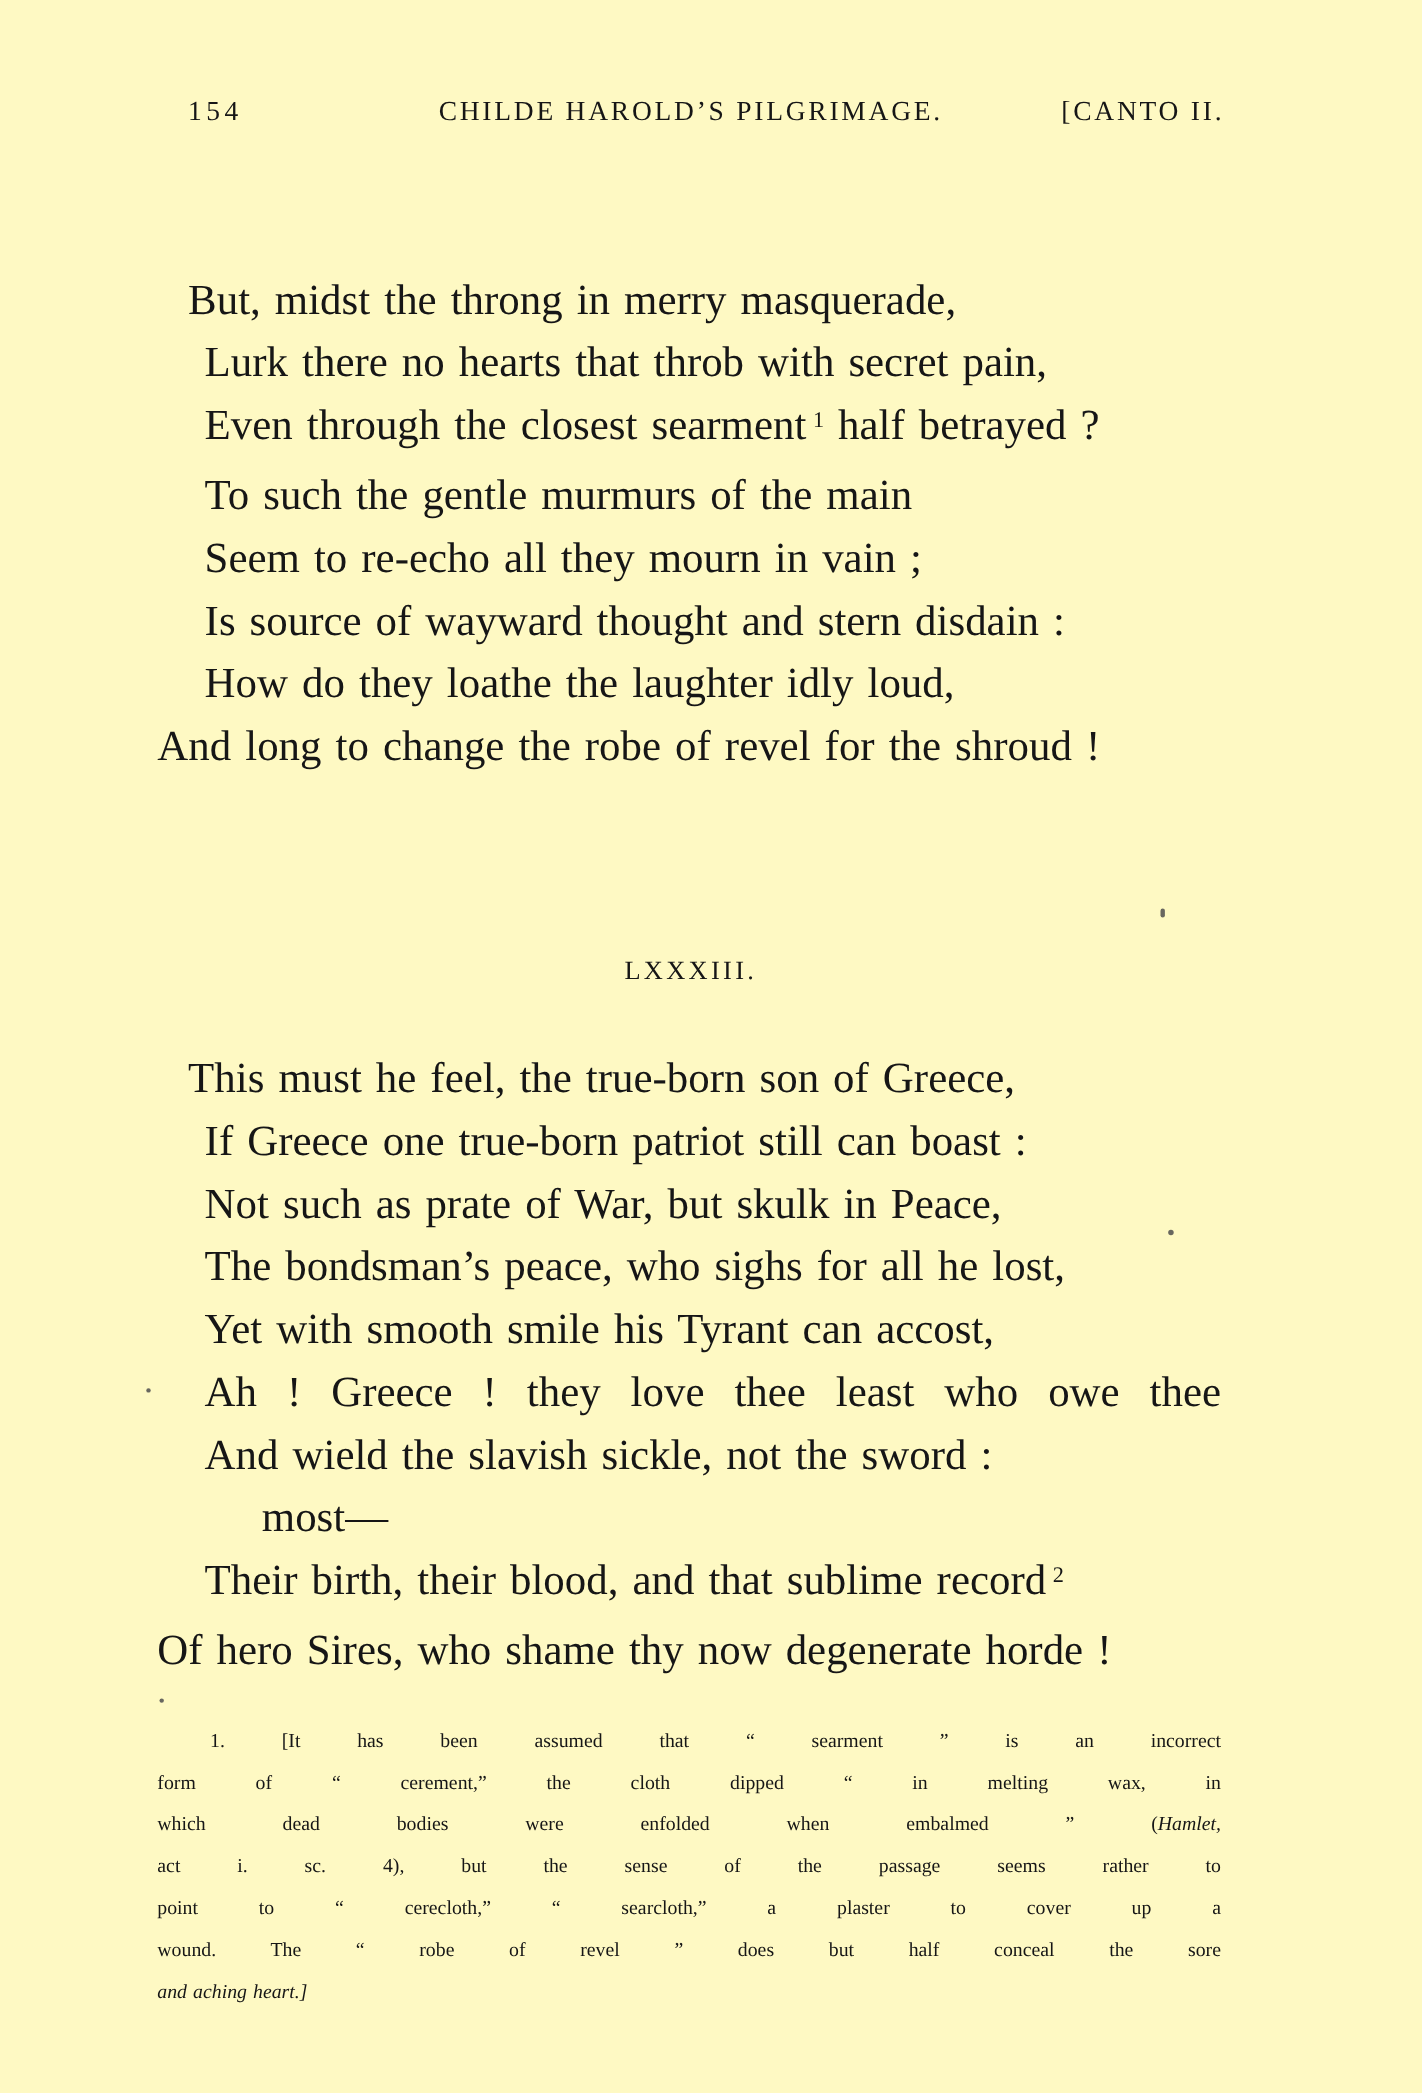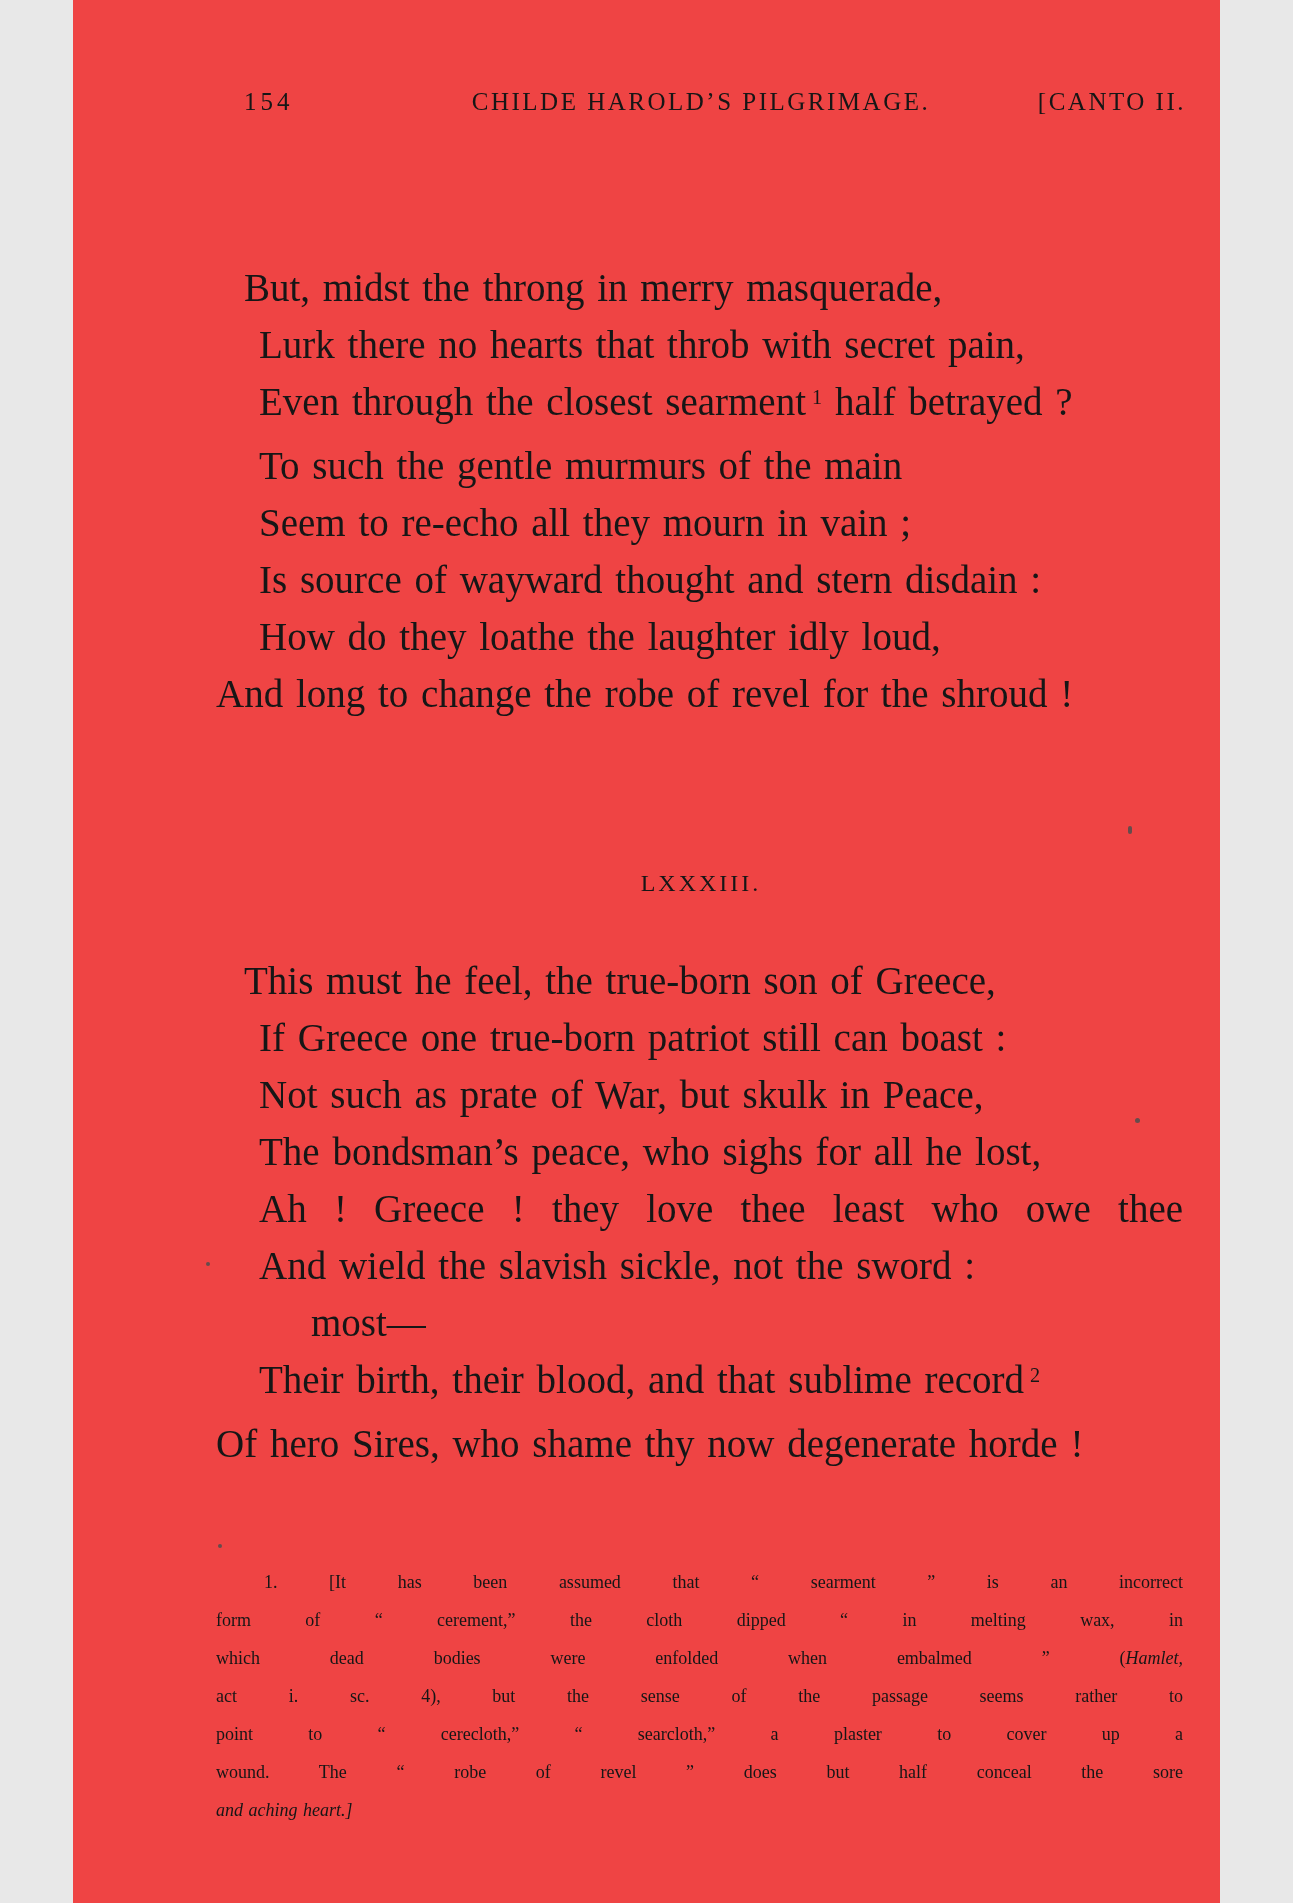--- a/index.html
+++ b/index.html
@@ -1,19 +1,19 @@
 <!DOCTYPE html>
 <html><head>
 <meta charset="utf-8">
 <style>
   html,body{margin:0;padding:0;background:#e8e8e8;}
   .page{
     position:relative;
-    width:1147px;height:1903px;
-    background:#ef4444;
+    width:1293px;height:1903px;
+    background:#fef9c3;
     color:#161616;
     font-family:"Liberation Serif","DejaVu Serif",serif;
     overflow:hidden;
     margin:0 auto;
   }
   
   .running-header{
     position:absolute;top:88px;left:143px;width:970px;height:36px;
     font-size:25px;letter-spacing:2.5px;
   }
@@ -25,21 +25,21 @@
     position:absolute;left:143px;width:970px;text-align:center;
     font-size:24px;letter-spacing:3px;
   }
   #stanza1-heading{top:198px;}
   #stanza2-heading{top:870px;}
   
   .poem{
     position:absolute;left:143px;width:967px;
     font-size:39px;line-height:57px;word-spacing:3px;
   }
-  #stanza1-lines{top:244px;margin-top:15px;}
+  #stanza1-lines{top:244px;}
   #stanza2-lines{top:952px;}
   .poem-line{white-space:nowrap;}
   .poem-line.indent-0{padding-left:28px;}
   .poem-line.indent-1{padding-left:43px;}
   .poem-line.indent-2{padding-left:95px;}
   .poem-line.indent-3{padding-left:0;}
   .poem-line.justify-line{
     white-space:normal;text-align:justify;text-align-last:justify;
     padding-right:0;
   }
@@ -84,20 +84,21 @@
       <div class="poem-line indent-1"><span>How do they loathe the laughter idly loud,</span></div>
       <div class="poem-line indent-3"><span>And long to change the robe of revel for the shroud !</span></div>
     </div>
 
   <div class="stanza-heading" id="stanza2-heading">LXXXIII.</div>
   <div class="poem" id="stanza2-lines">
       <div class="poem-line indent-0"><span>This must he feel, the true-born son of Greece,</span></div>
       <div class="poem-line indent-1"><span>If Greece one true-born patriot still can boast :</span></div>
       <div class="poem-line indent-1"><span>Not such as prate of War, but skulk in Peace,</span></div>
       <div class="poem-line indent-1"><span>The bondsman’s peace, who sighs for all he lost,</span></div>
+      <div class="poem-line indent-1"><span>Yet with smooth smile his Tyrant can accost,</span></div>
       <div class="poem-line indent-1 justify-line"><span>Ah ! Greece ! they love thee least who owe thee</span></div>
       <div class="poem-line indent-1"><span>And wield the slavish sickle, not the sword :</span></div>
       <div class="poem-line indent-2"><span>most—</span></div>
       <div class="poem-line indent-1"><span>Their birth, their blood, and that sublime record</span><span class="sup-ref">2</span></div>
       <div class="poem-line indent-3"><span>Of hero Sires, who shame thy now degenerate horde !</span></div>
     </div>
 
   <div class="footnote">
       <div class="fn-line"><span>1. [It has been assumed that “ searment ” is an incorrect</span></div>
       <div class="fn-line"><span>form of “ cerement,” the cloth dipped “ in melting wax, in</span></div>

